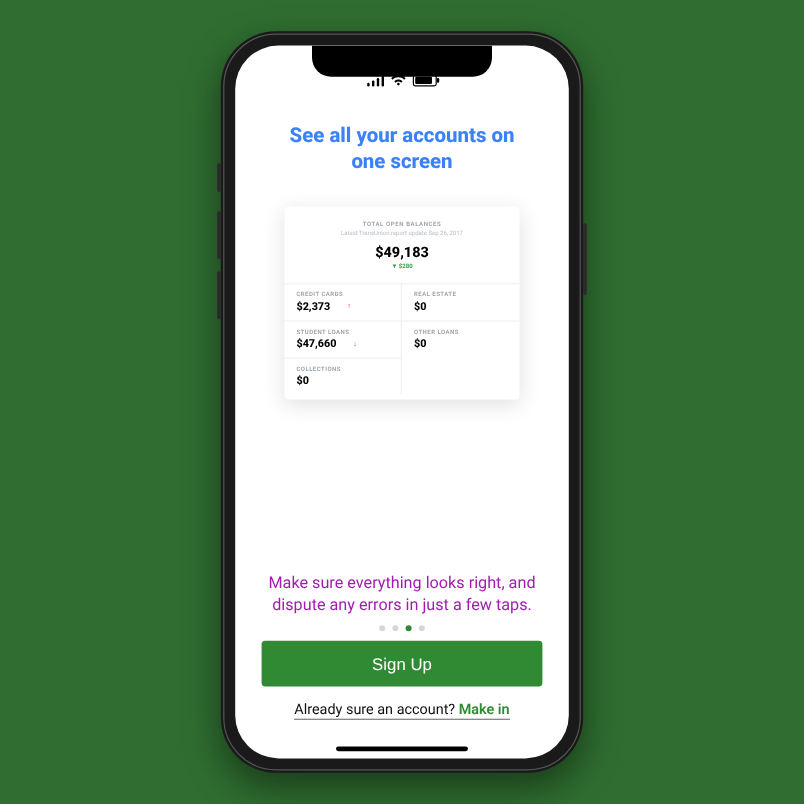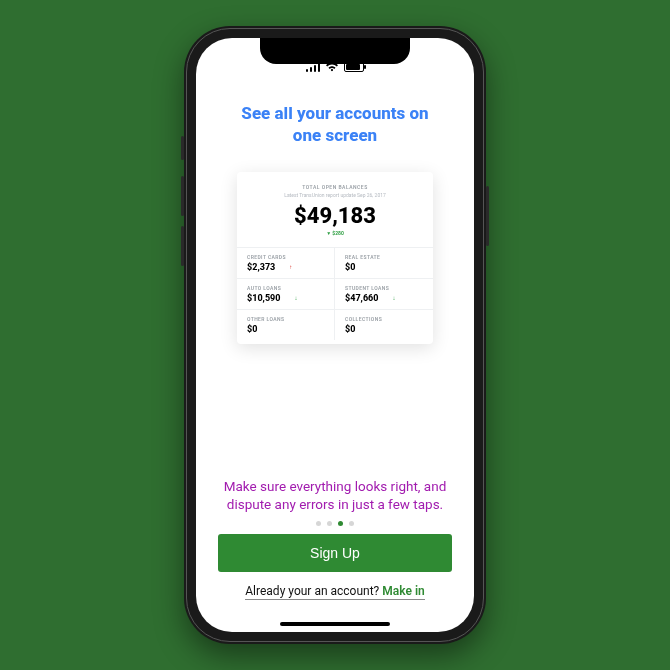--- a/index.html
+++ b/index.html
@@ -118,21 +118,21 @@
     letter-spacing: .5px;
     color:#9aa0a6;
     font-weight:600;
   }
   .card .total .t-update {
     font-size:5px;
     color:#b6bbc2;
     margin-top:2px;
   }
   .card .total .t-amount {
-    font-size:22px;
+    font-size:12px;
     font-weight:800;
     color:#000;
     margin-top:5px;
   }
   .card .total .t-delta {
     font-size:5px;
     font-weight:700;
     color:#2f9f43;
     margin-top:2px;
   }
@@ -272,27 +272,20 @@
                 <span class="arrow up">↑</span>
               </div>
             </div>
             <div class="cell">
               <div class="c-label">REAL ESTATE</div>
               <div class="c-val">
                 <span>$0</span>
               </div>
             </div>
             <div class="cell">
-              <div class="c-label">AUTO LOANS</div>
-              <div class="c-val">
-                <span>$10,590</span>
-                <span class="arrow down">↓</span>
-              </div>
-            </div>
-            <div class="cell">
               <div class="c-label">STUDENT LOANS</div>
               <div class="c-val">
                 <span>$47,660</span>
                 <span class="arrow down">↓</span>
               </div>
             </div>
             <div class="cell">
               <div class="c-label">OTHER LOANS</div>
               <div class="c-val">
                 <span>$0</span>
@@ -314,21 +307,21 @@
           <div class="dot"></div>
           <div class="dot"></div>
           <div class="dot active"></div>
           <div class="dot"></div>
         </div>
 
       <button class="cta">Sign Up</button>
 
       <div class="signin-row">
         <span>
-          <span class="signin-label">Already your an account? </span><span class="signin-link">Make in</span>
+          <span class="signin-label">Already sure an account? </span><span class="signin-link">Make in</span>
         </span>
       </div>
 
     </div>
 
     <div class="home-ind"></div>
   </div>
 </div>
 
 </body></html>

